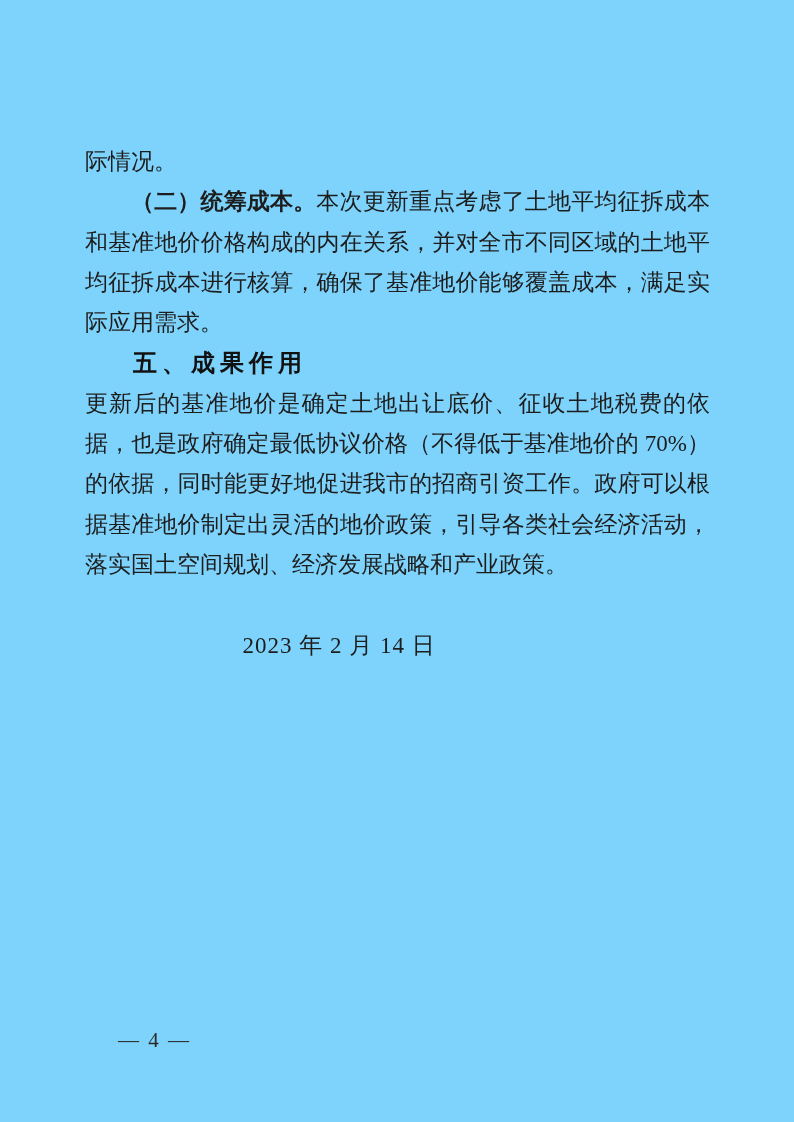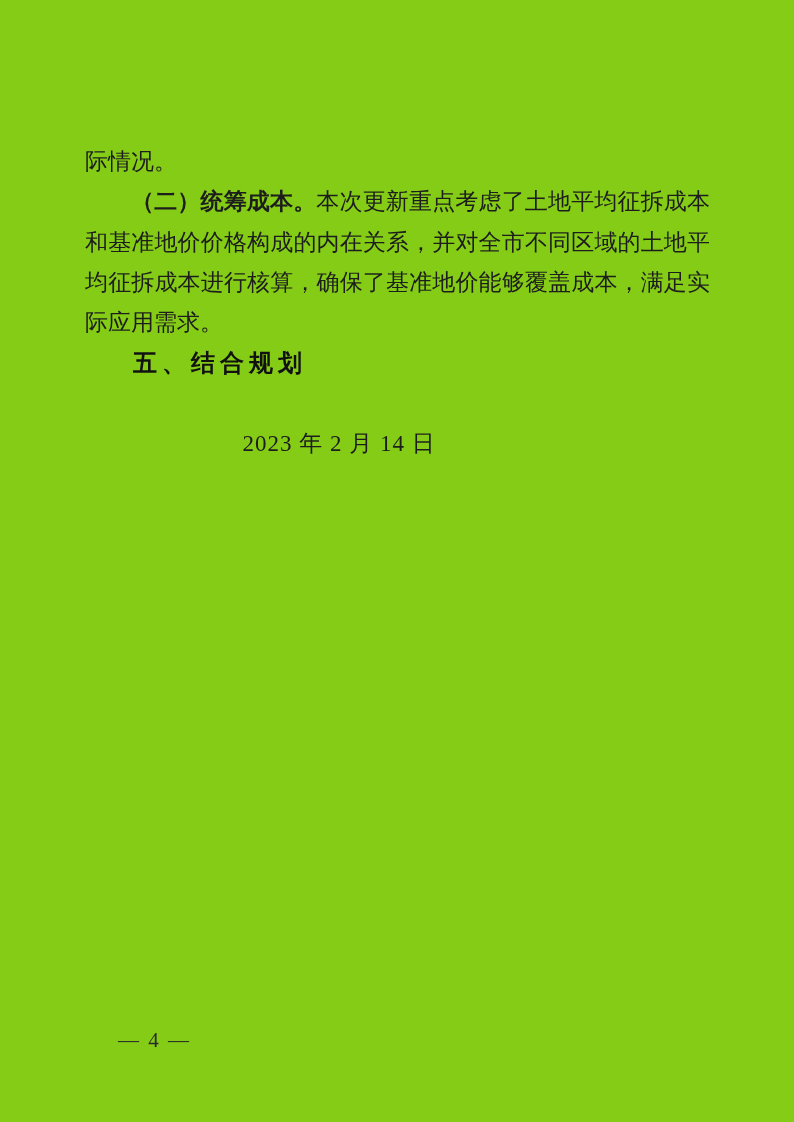--- a/index.html
+++ b/index.html
@@ -4,21 +4,21 @@
 <style>
   html, body {
     margin: 0;
     padding: 0;
     background: #ffffff;
   }
   .page {
     position: relative;
     width: 794px;
     height: 1122px;
-    background: #84cc16;
+    background: #7dd3fc;
     overflow: hidden;
     font-family: "Liberation Serif", "DejaVu Serif", serif;
   }
   .content {
     position: absolute;
     left: 85px;
     top: 142px;
     width: 625px;
     color: #1d1d1d;
     font-size: 23px;
@@ -65,21 +65,22 @@
 <body>
 
 <div class="page">
   <div class="content">
 
     <p class="para">际情况。</p>
 
     <p class="para indent"><span class="lead">（二）统筹成本。</span><span>本次更新重点考虑了土地平均征拆成本和基准地价价格构成的内在关系，并对全市不同区域的土地平均征拆成本进行核算，确保了基准地价能够覆盖成本，满足实际应用需求。</span></p>
 
 
-    <h2 class="heading">五、结合规划</h2>
+    <h2 class="heading">五、成果作用</h2>
 
+    <p class="para">更新后的基准地价是确定土地出让底价、征收土地税费的依据，也是政府确定最低协议价格（不得低于基准地价的 70%）的依据，同时能更好地促进我市的招商引资工作。政府可以根据基准地价制定出灵活的地价政策，引导各类社会经济活动，落实国土空间规划、经济发展战略和产业政策。</p>
 
     <p class="date-line">2023 年 2 月 14 日</p>
 
   </div>
 
   <div class="footer">— 4 —</div>
 </div>
 
 </body></html>

